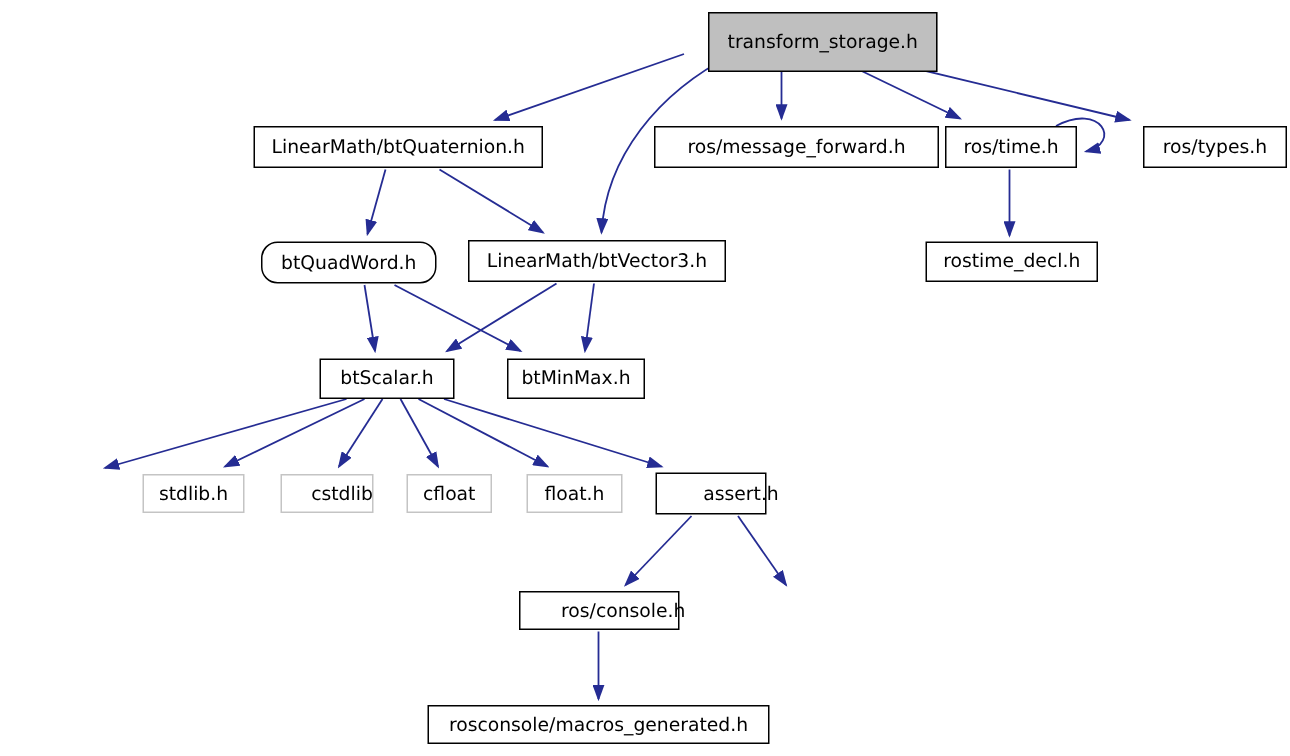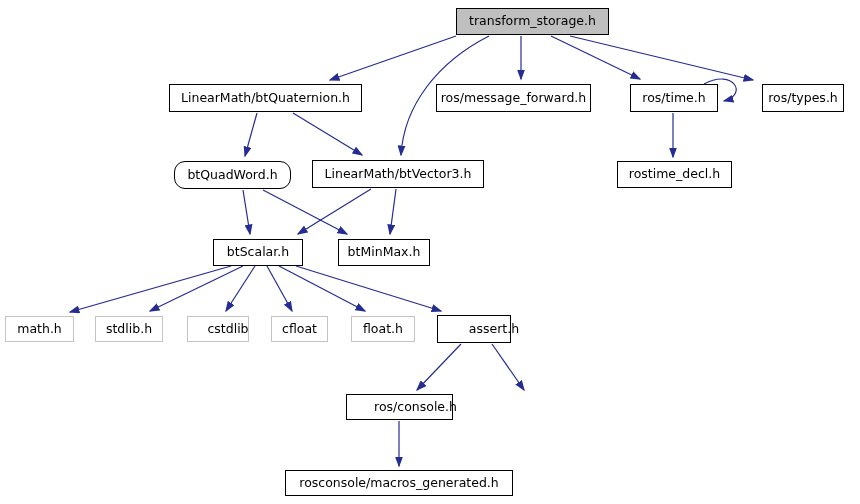--- a/index.html
+++ b/index.html
@@ -55,52 +55,49 @@
     <path class="edge" marker-end="url(#arrow)" d="M267,266 L292,311"></path>
     <path class="edge" marker-end="url(#arrow)" d="M279,266 L365,311"></path>
     <path class="edge" marker-end="url(#arrow)" d="M296,266 L441,311"></path>
     <path class="edge" marker-end="url(#arrow)" d="M461,344 L417,390"></path>
     <path class="edge" marker-end="url(#arrow)" d="M492,344 L524,390"></path>
     <path class="edge" marker-end="url(#arrow)" d="M399,421 L399,466"></path>
     <path class="edge" marker-end="url(#arrow)" d="M673,113 L673,157"></path>
     <path class="edge" marker-end="url(#arrow)" d="M704,84 C734,68 748,95 724,101"></path>
   </svg>
 
-  <div class="node root" style="left:456px;top:8px;width:153px;height:27px;justify-content:center;">
+  <div class="node root" style="left:472px;top:8px;width:153px;height:40px;justify-content:center;">
       <span>transform_storage.h</span>
     </div>
   <div class="node" style="left:169px;top:84px;width:193px;height:28px;">
       <span>LinearMath/btQuaternion.h</span>
     </div>
-  <div class="node" style="left:436px;top:84px;width:155px;height:28px;">
+  <div class="node" style="left:436px;top:84px;width:190px;height:28px;">
       <span>ros/message_forward.h</span>
     </div>
   <div class="node" style="left:630px;top:84px;width:88px;height:28px;">
       <span>ros/time.h</span>
     </div>
-  <div class="node" style="left:762px;top:84px;width:82px;height:28px;">
+  <div class="node" style="left:762px;top:84px;width:96px;height:28px;">
       <span>ros/types.h</span>
     </div>
   <div class="node" style="left:174px;top:161px;width:117px;height:28px;border-radius:11px;">
       <span>btQuadWord.h</span>
     </div>
   <div class="node" style="left:312px;top:160px;width:172px;height:28px;">
       <span>LinearMath/btVector3.h</span>
     </div>
   <div class="node" style="left:617px;top:161px;width:115px;height:27px;">
       <span>rostime_decl.h</span>
     </div>
   <div class="node" style="left:213px;top:239px;width:90px;height:27px;">
       <span>btScalar.h</span>
     </div>
   <div class="node" style="left:338px;top:239px;width:92px;height:27px;">
       <span>btMinMax.h</span>
-    </div>
-  <div class="node leaf" style="left:5px;top:316px;width:69px;height:26px;">
-      <span>math.h</span>
     </div>
   <div class="node leaf" style="left:95px;top:316px;width:68px;height:26px;">
       <span>stdlib.h</span>
     </div>
   <div class="node leaf" style="left:187px;top:316px;width:62px;height:26px;padding-left:20px;">
       <span>cstdlib</span>
     </div>
   <div class="node leaf" style="left:271px;top:316px;width:57px;height:26px;">
       <span>cfloat</span>
     </div>

